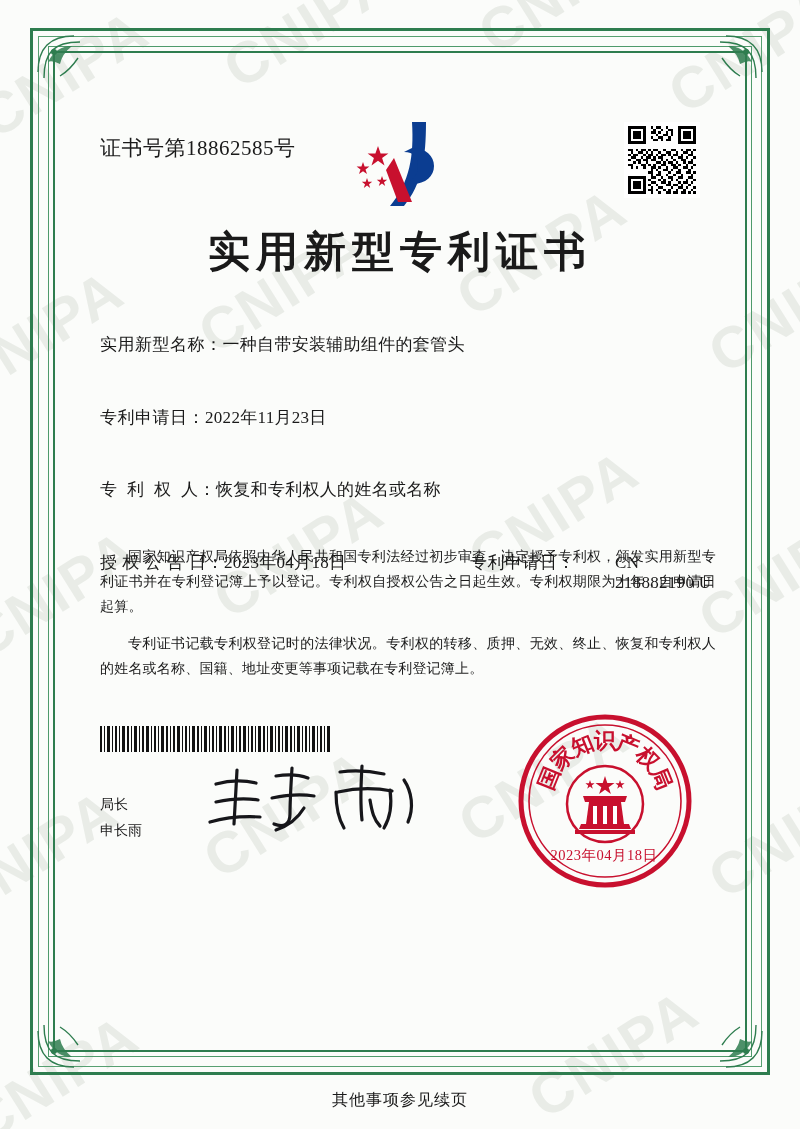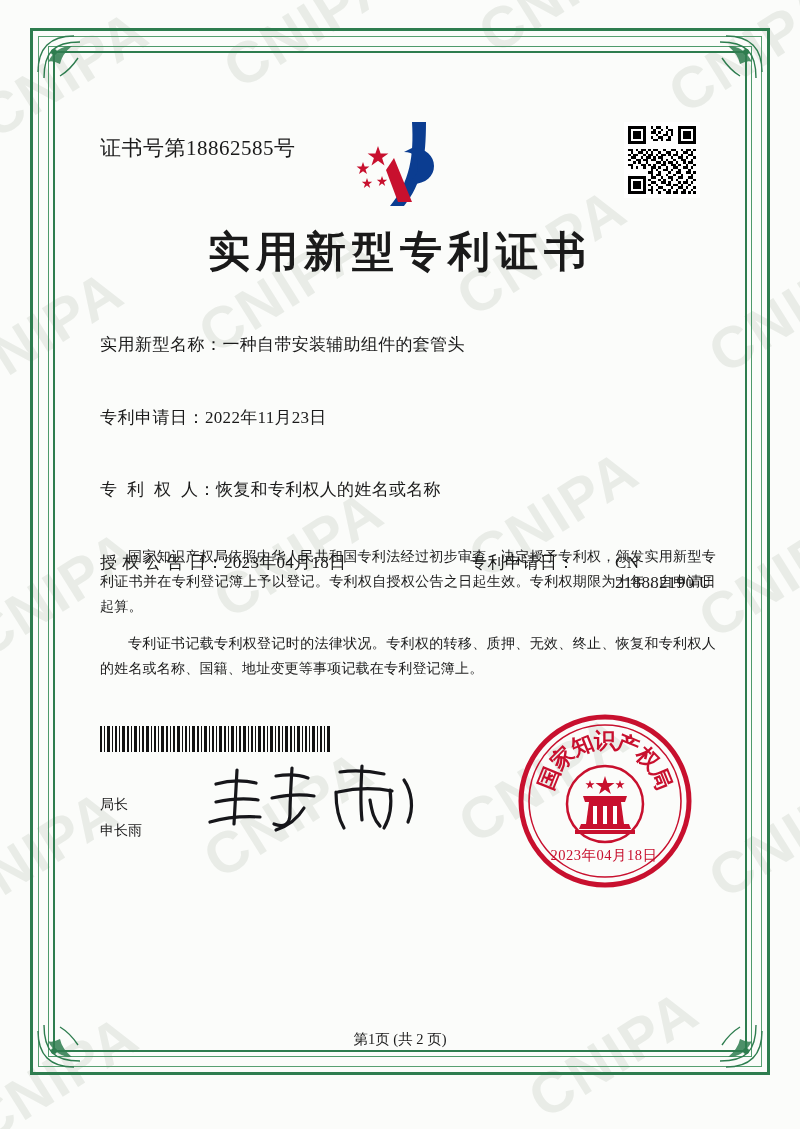--- a/index.html
+++ b/index.html
@@ -653,16 +653,16 @@
           <g fill="#c8102e">
             <polygon points="0,-28 2.3,-21 9.5,-21 3.7,-16.8 5.9,-9.9 0,-14.2 -5.9,-9.9 -3.7,-16.8 -9.5,-21 -2.3,-21"></polygon>
             <polygon points="-15,-24 -13.9,-20.7 -10.4,-20.7 -13.2,-18.6 -12.2,-15.3 -15,-17.4 -17.8,-15.3 -16.8,-18.6 -19.6,-20.7 -16.1,-20.7"></polygon>
             <polygon points="15,-24 16.1,-20.7 19.6,-20.7 16.8,-18.6 17.8,-15.3 15,-17.4 12.2,-15.3 13.2,-18.6 10.4,-20.7 13.9,-20.7"></polygon>
           </g>
         </g>
       </svg>
     </div>
     <div class="seal-date">2023年04月18日</div>
 
-    <div class="page-no">第1页 (共 2 页)</div>
   </div>
 
+  <div class="footer-note">其他事项参见续页</div>
 </div>
 
 </body></html>

